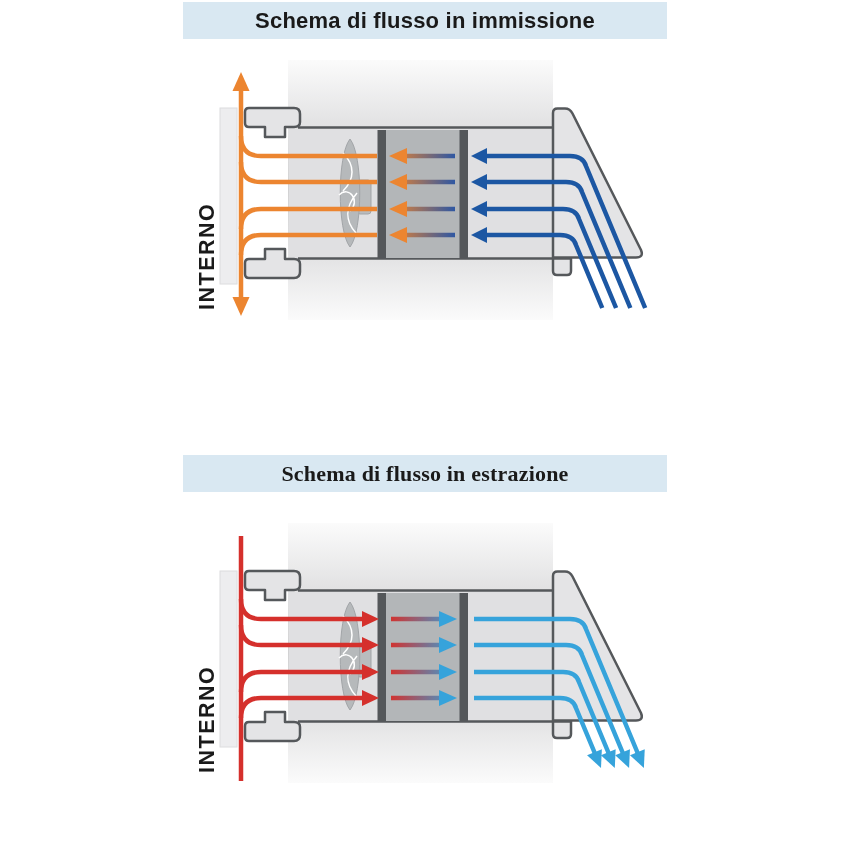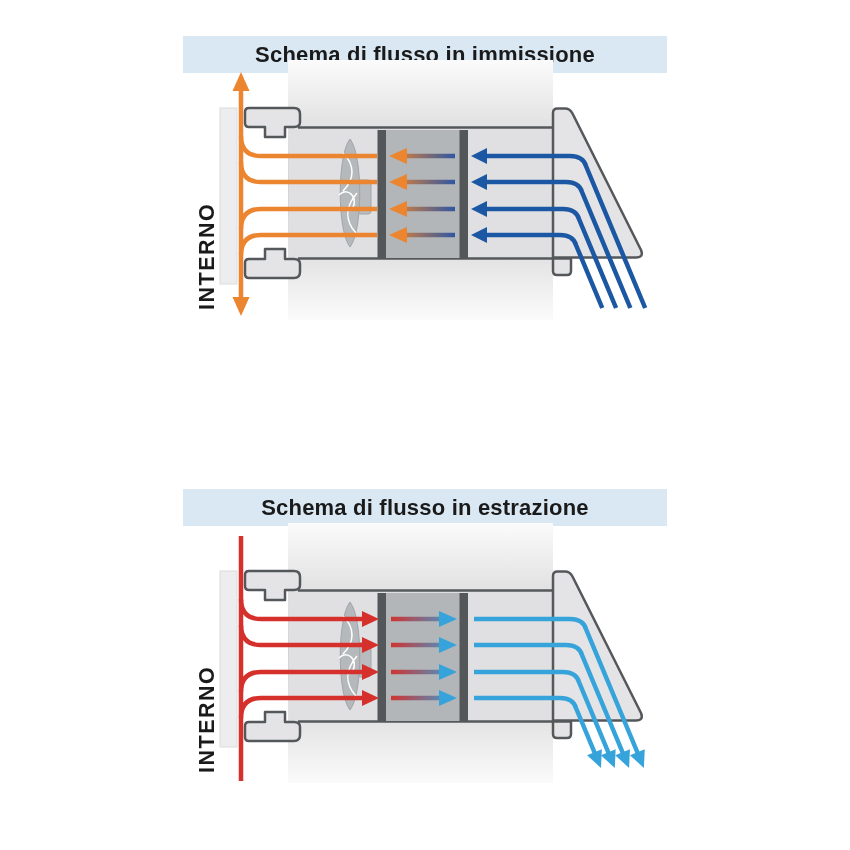--- a/index.html
+++ b/index.html
@@ -1,20 +1,20 @@
 <!DOCTYPE html>
 <html><head>
 <meta charset="utf-8">
 <style>
   html,body{margin:0;padding:0;background:#ffffff;}
   .canvas{position:relative;width:850px;height:850px;background:#ffffff;overflow:hidden;
           font-family:"Liberation Sans","DejaVu Sans",sans-serif;}
   .titlebar{position:absolute;left:183px;width:484px;height:37px;
             display:flex;align-items:center;justify-content:center;
-            font-weight:bold;font-size:22px;letter-spacing:0.2px;margin-top:34px;}
+            font-weight:bold;font-size:22px;letter-spacing:0.2px;}
   #title-0{top:2px;}
   #title-1{top:455px;}
   svg.diag{position:absolute;left:183px;width:494px;height:290px;overflow:visible;}
   #svg-0{top:52px;}
   #svg-1{top:515px;}
 </style>
 </head>
 <body>
 
 <div class="canvas">
@@ -75,21 +75,21 @@
         <path d="M303,130 H383 Q396,130 399,140 L447.3333333333333,256" stroke="#1C57A3" stroke-width="4.5" fill="none"></path>
         <polygon points="288,130 304,122 304,138" fill="#1C57A3"></polygon>
         <path d="M303,157 H380 Q393,157 396,167 L433.0833333333333,256" stroke="#1C57A3" stroke-width="4.5" fill="none"></path>
         <polygon points="288,157 304,149 304,165" fill="#1C57A3"></polygon>
         <path d="M303,183 H377 Q390,183 393,193 L419.25,256" stroke="#1C57A3" stroke-width="4.5" fill="none"></path>
         <polygon points="288,183 304,175 304,191" fill="#1C57A3"></polygon>
       </g>
       <text transform="translate(31 258) rotate(-90)" font-family="&quot;Liberation Sans&quot;,&quot;DejaVu Sans&quot;,sans-serif" font-weight="bold" font-size="21.5" letter-spacing="1.5" fill="#1A1A1A">INTERNO</text>
     </svg>
 
-  <div class="titlebar" id="title-1" style="background: rgb(217, 232, 242); color: rgb(26, 26, 26);">Schema di flusso in estrazione</div>
+  <div class="titlebar" id="title-1" style="background: rgb(217, 232, 242); color: rgb(26, 26, 26); font-family: Liberation Serif, serif;">Schema di flusso in estrazione</div>
   <svg class="diag" id="svg-1" viewBox="0 0 494 290">
       <defs>
         <linearGradient id="wg1" x1="0" y1="0" x2="0" y2="1">
           <stop offset="0" stop-color="#FBFBFB"></stop>
           <stop offset="0.24" stop-color="#E3E3E4"></stop>
           <stop offset="0.5" stop-color="#D2D2D3"></stop>
           <stop offset="0.76" stop-color="#E3E3E4"></stop>
           <stop offset="1" stop-color="#FBFBFB"></stop>
         </linearGradient>
         <linearGradient id="cg1" gradientUnits="userSpaceOnUse" x1="206" y1="0" x2="274" y2="0">

